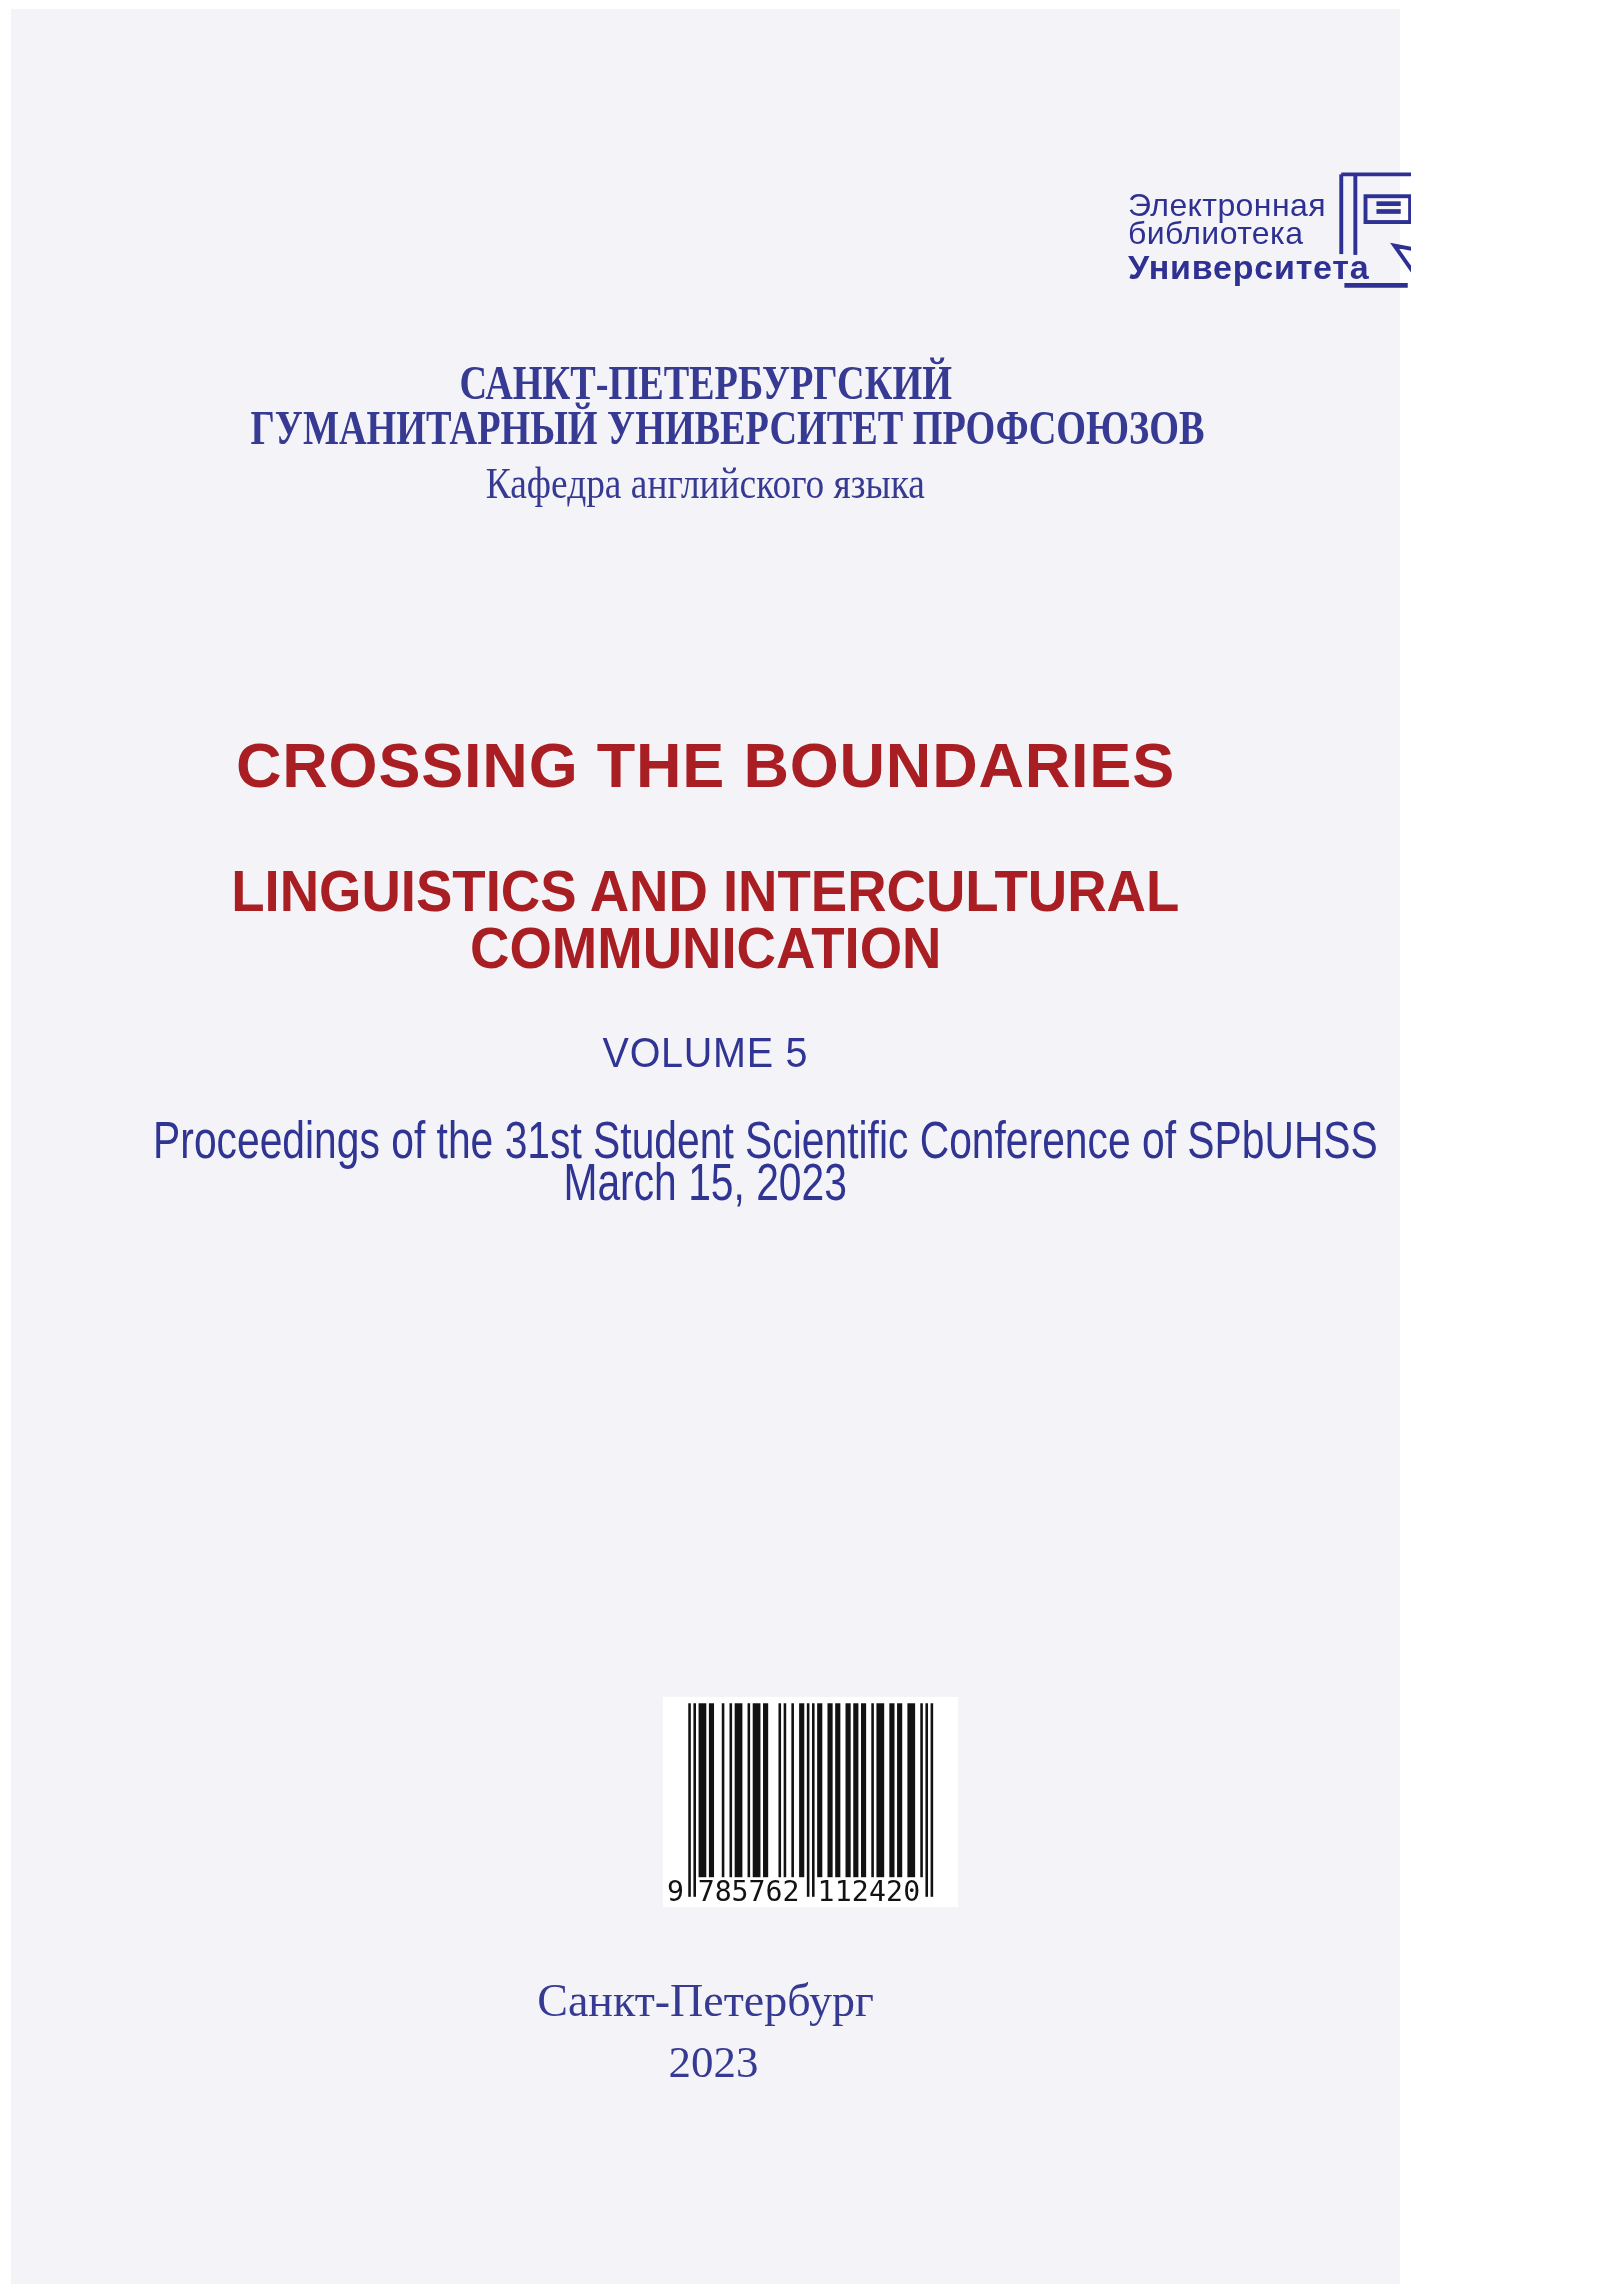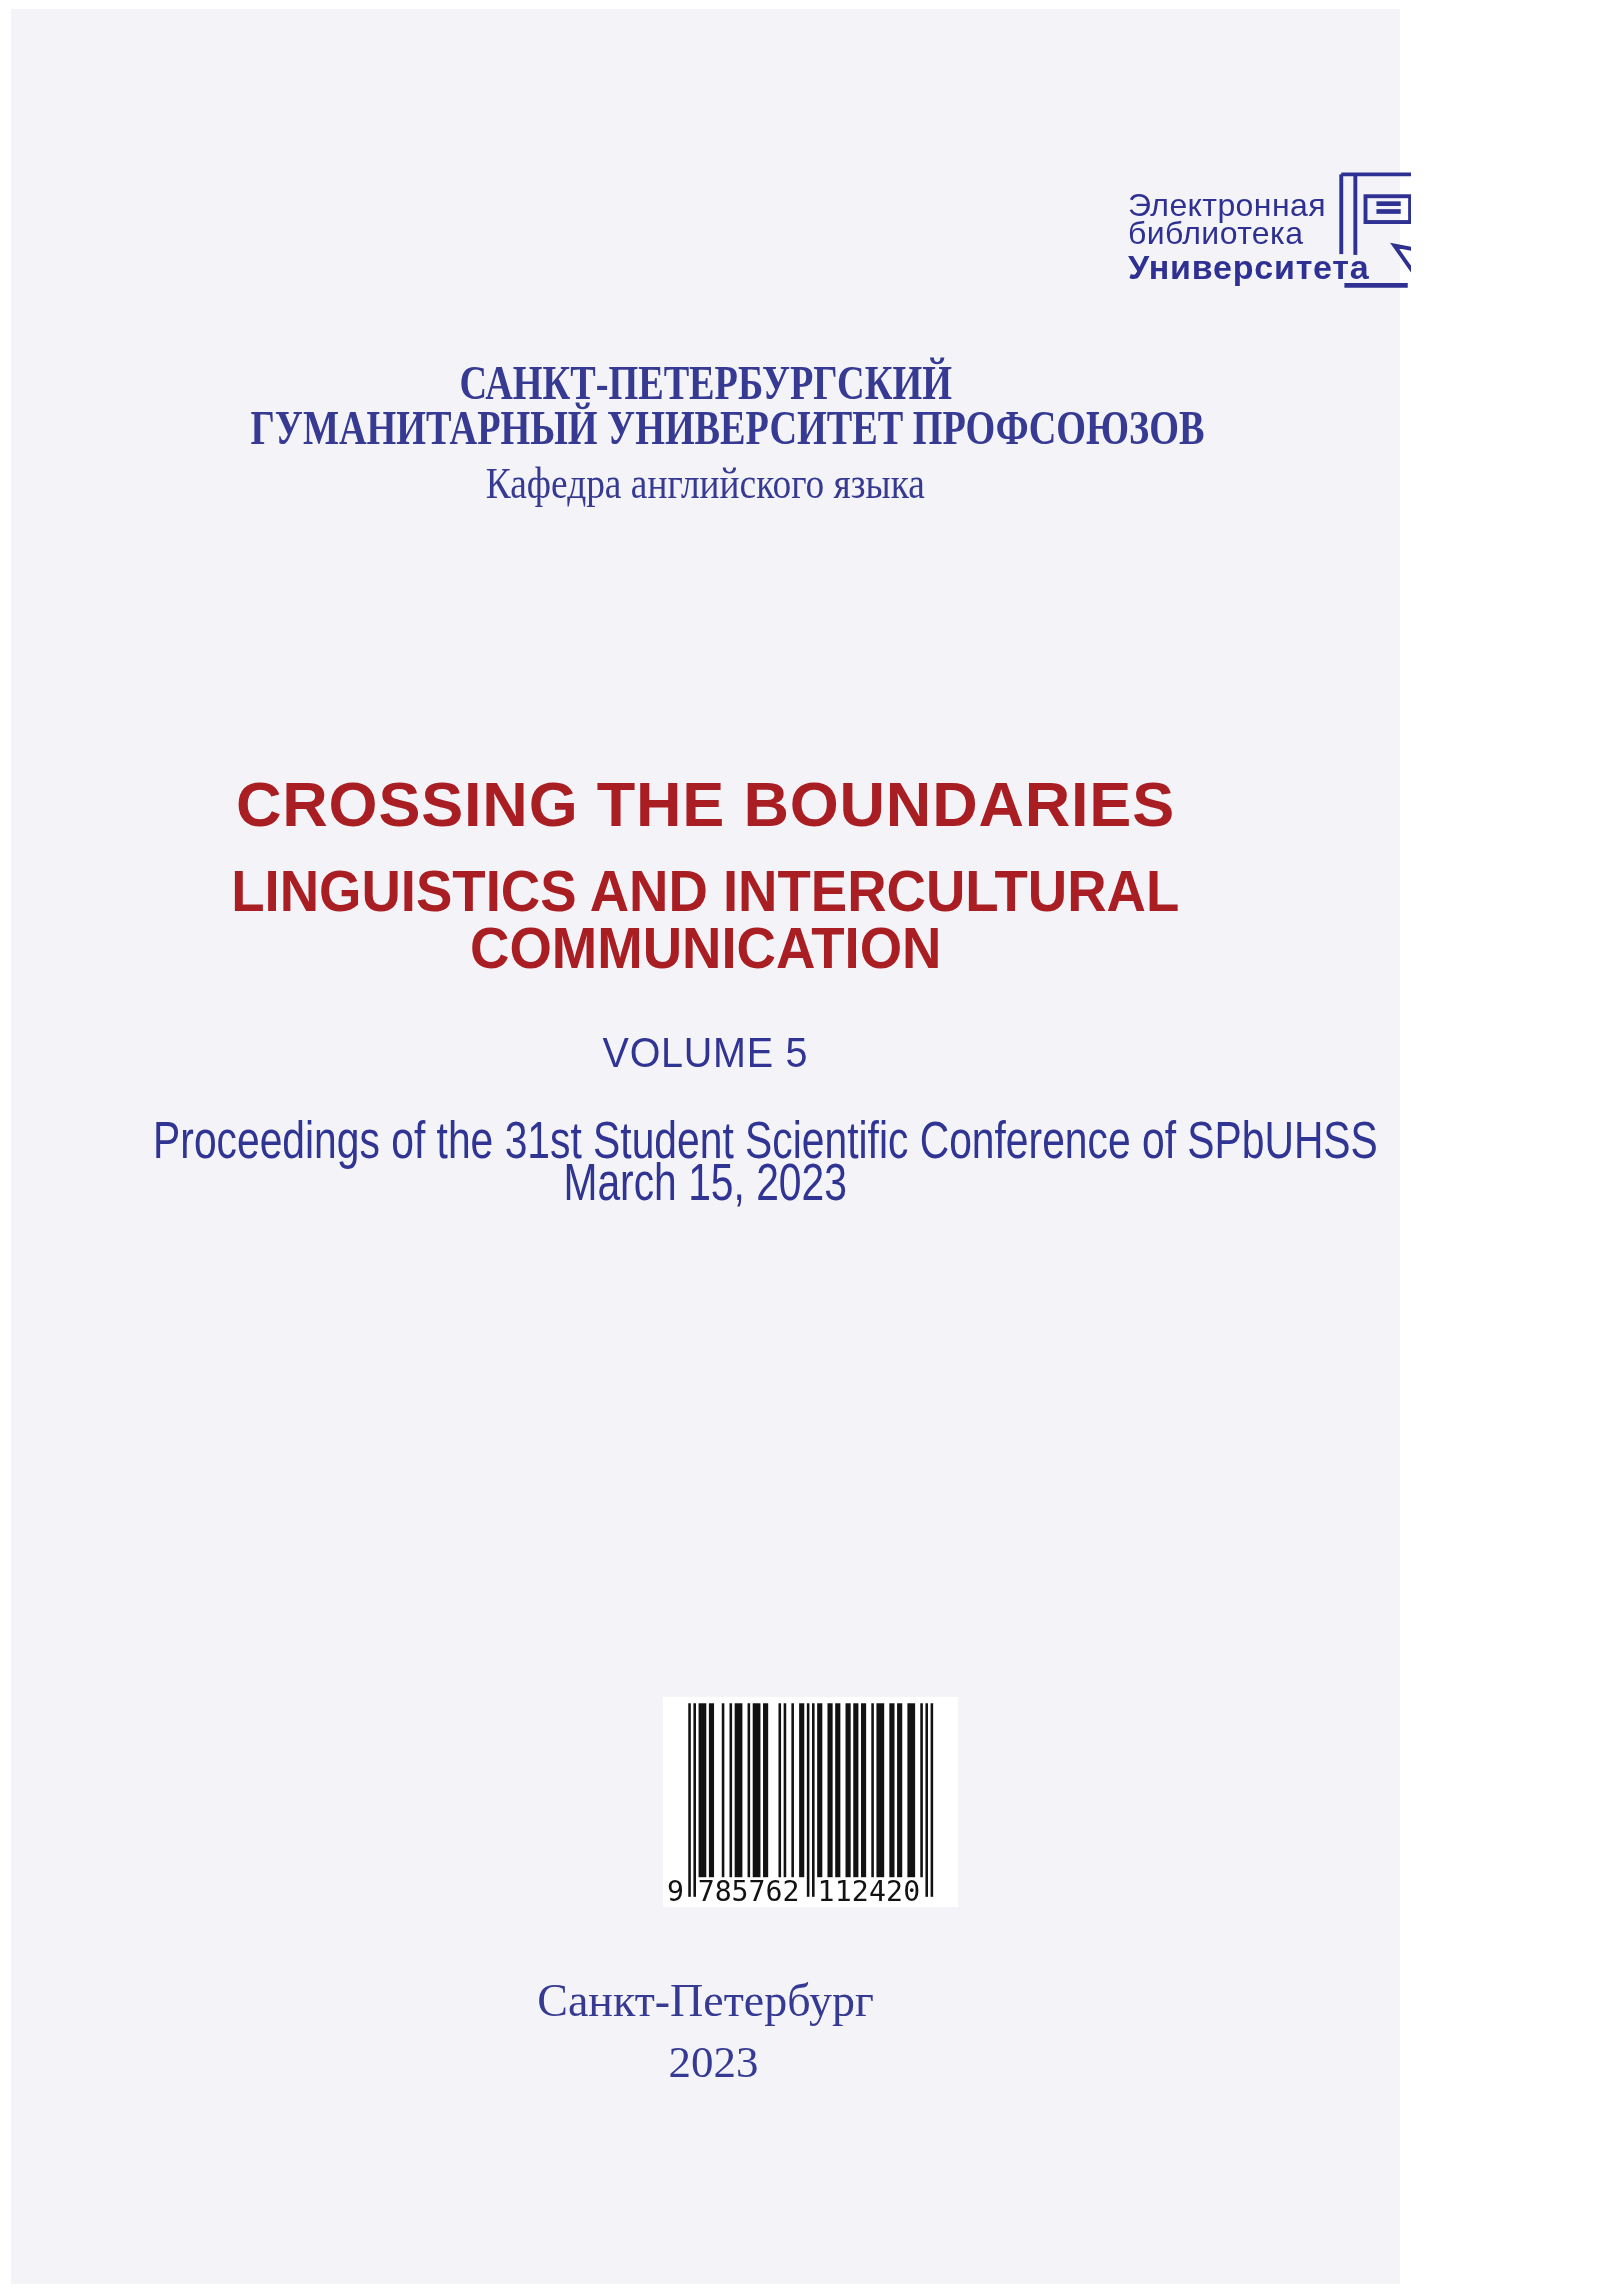--- a/index.html
+++ b/index.html
@@ -30,21 +30,21 @@
 
   
   .univ{font-family:"Liberation Serif",serif;font-weight:700;color:var(--serif_blue);font-size:49px;line-height:49px;}
   .univ .squeeze{transform:scaleX(.78);}
   .univ1{top:358px;}
   .univ2{top:403px;padding-left:44px;}
   .dept{top:462px;font-family:"Liberation Serif",serif;font-weight:400;color:var(--serif_blue);font-size:44px;line-height:44px;}
   .dept .squeeze{transform:scaleX(.85);}
 
   
-  .title1{top:773px;font-size:63px;line-height:63px;font-weight:700;color:var(--red);letter-spacing:0.8px;}
+  .title1{top:734px;font-size:63px;line-height:63px;font-weight:700;color:var(--red);letter-spacing:0.8px;}
   .subtitle{top:862px;font-size:58px;line-height:57px;font-weight:700;color:var(--red);}
   .subtitle .squeeze{transform:scaleX(.94);}
   .volume{top:1032px;font-size:42px;line-height:42px;color:var(--sans_blue);letter-spacing:0.8px;}
   .volume .squeeze{transform:scaleX(.94);}
   .conf{top:1120px;font-size:51px;line-height:42px;color:var(--sans_blue);text-align:center;}
   .conf .squeeze{transform:scaleX(.8);}
 
   
   .barcode{position:absolute;left:663px;top:1697px;width:295px;height:210px;background:#fff;}
   .barcode rect{fill:var(--barcode_ink);}

